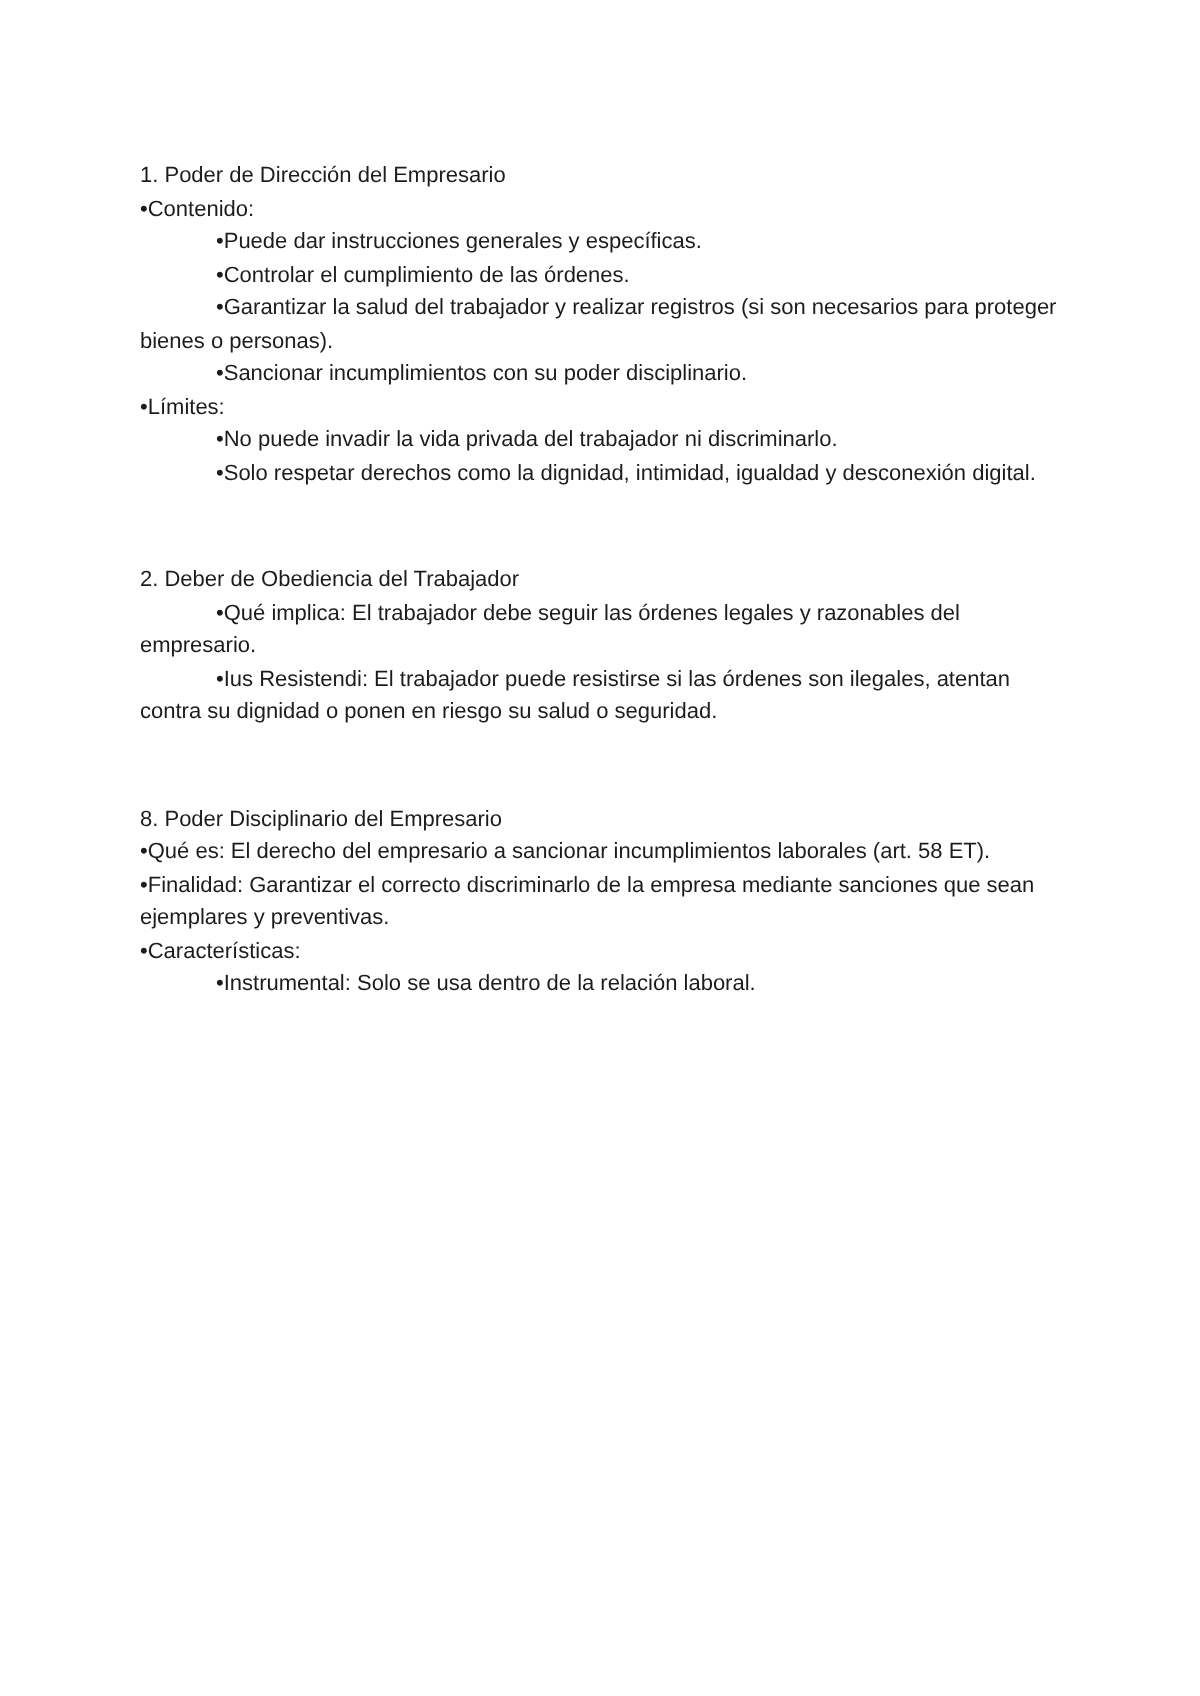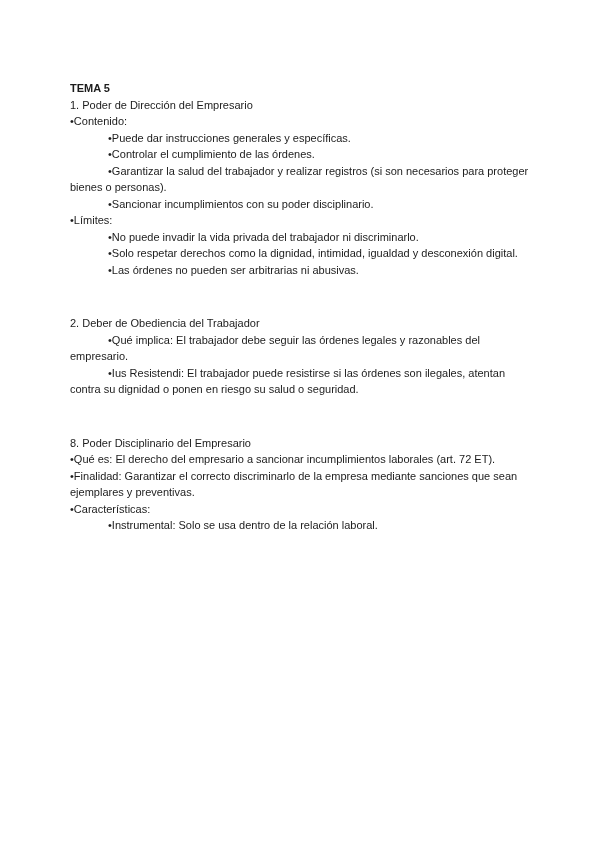--- a/index.html
+++ b/index.html
@@ -41,33 +41,31 @@
   }
   p.block.bold {
     font-weight: bold;
   }
 </style>
 </head>
 <body>
 
 <div class="page">
   <div class="doc-content" id="doc-content">
-      <p class="block indent-0 gap-none bold">TEMA 5</p>
       <p class="block indent-0 gap-para">1. Poder de Dirección del Empresario</p>
       <p class="block indent-0 gap-para">•Contenido:</p>
       <p class="block indent-1 gap-para">•Puede dar instrucciones generales y específicas.</p>
       <p class="block indent-1 gap-para">•Controlar el cumplimiento de las órdenes.</p>
       <p class="block indent-1 gap-para">•Garantizar la salud del trabajador y realizar registros (si son necesarios para proteger bienes o personas).</p>
       <p class="block indent-1 gap-para">•Sancionar incumplimientos con su poder disciplinario.</p>
       <p class="block indent-0 gap-para">•Límites:</p>
       <p class="block indent-1 gap-para">•No puede invadir la vida privada del trabajador ni discriminarlo.</p>
       <p class="block indent-1 gap-para">•Solo respetar derechos como la dignidad, intimidad, igualdad y desconexión digital.</p>
-      <p class="block indent-1 gap-para">•Las órdenes no pueden ser arbitrarias ni abusivas.</p>
       <p class="block indent-0 gap-section">2. Deber de Obediencia del Trabajador</p>
       <p class="block indent-1 gap-para">•Qué implica: El trabajador debe seguir las órdenes legales y razonables del empresario.</p>
       <p class="block indent-1 gap-para">•Ius Resistendi: El trabajador puede resistirse si las órdenes son ilegales, atentan contra su dignidad o ponen en riesgo su salud o seguridad.</p>
       <p class="block indent-0 gap-section">8. Poder Disciplinario del Empresario</p>
-      <p class="block indent-0 gap-para">•Qué es: El derecho del empresario a sancionar incumplimientos laborales (art. 72 ET).</p>
+      <p class="block indent-0 gap-para">•Qué es: El derecho del empresario a sancionar incumplimientos laborales (art. 58 ET).</p>
       <p class="block indent-0 gap-para">•Finalidad: Garantizar el correcto discriminarlo de la empresa mediante sanciones que sean ejemplares y preventivas.</p>
       <p class="block indent-0 gap-para">•Características:</p>
       <p class="block indent-1 gap-para">•Instrumental: Solo se usa dentro de la relación laboral.</p>
     </div>
 </div>
 
 </body></html>

